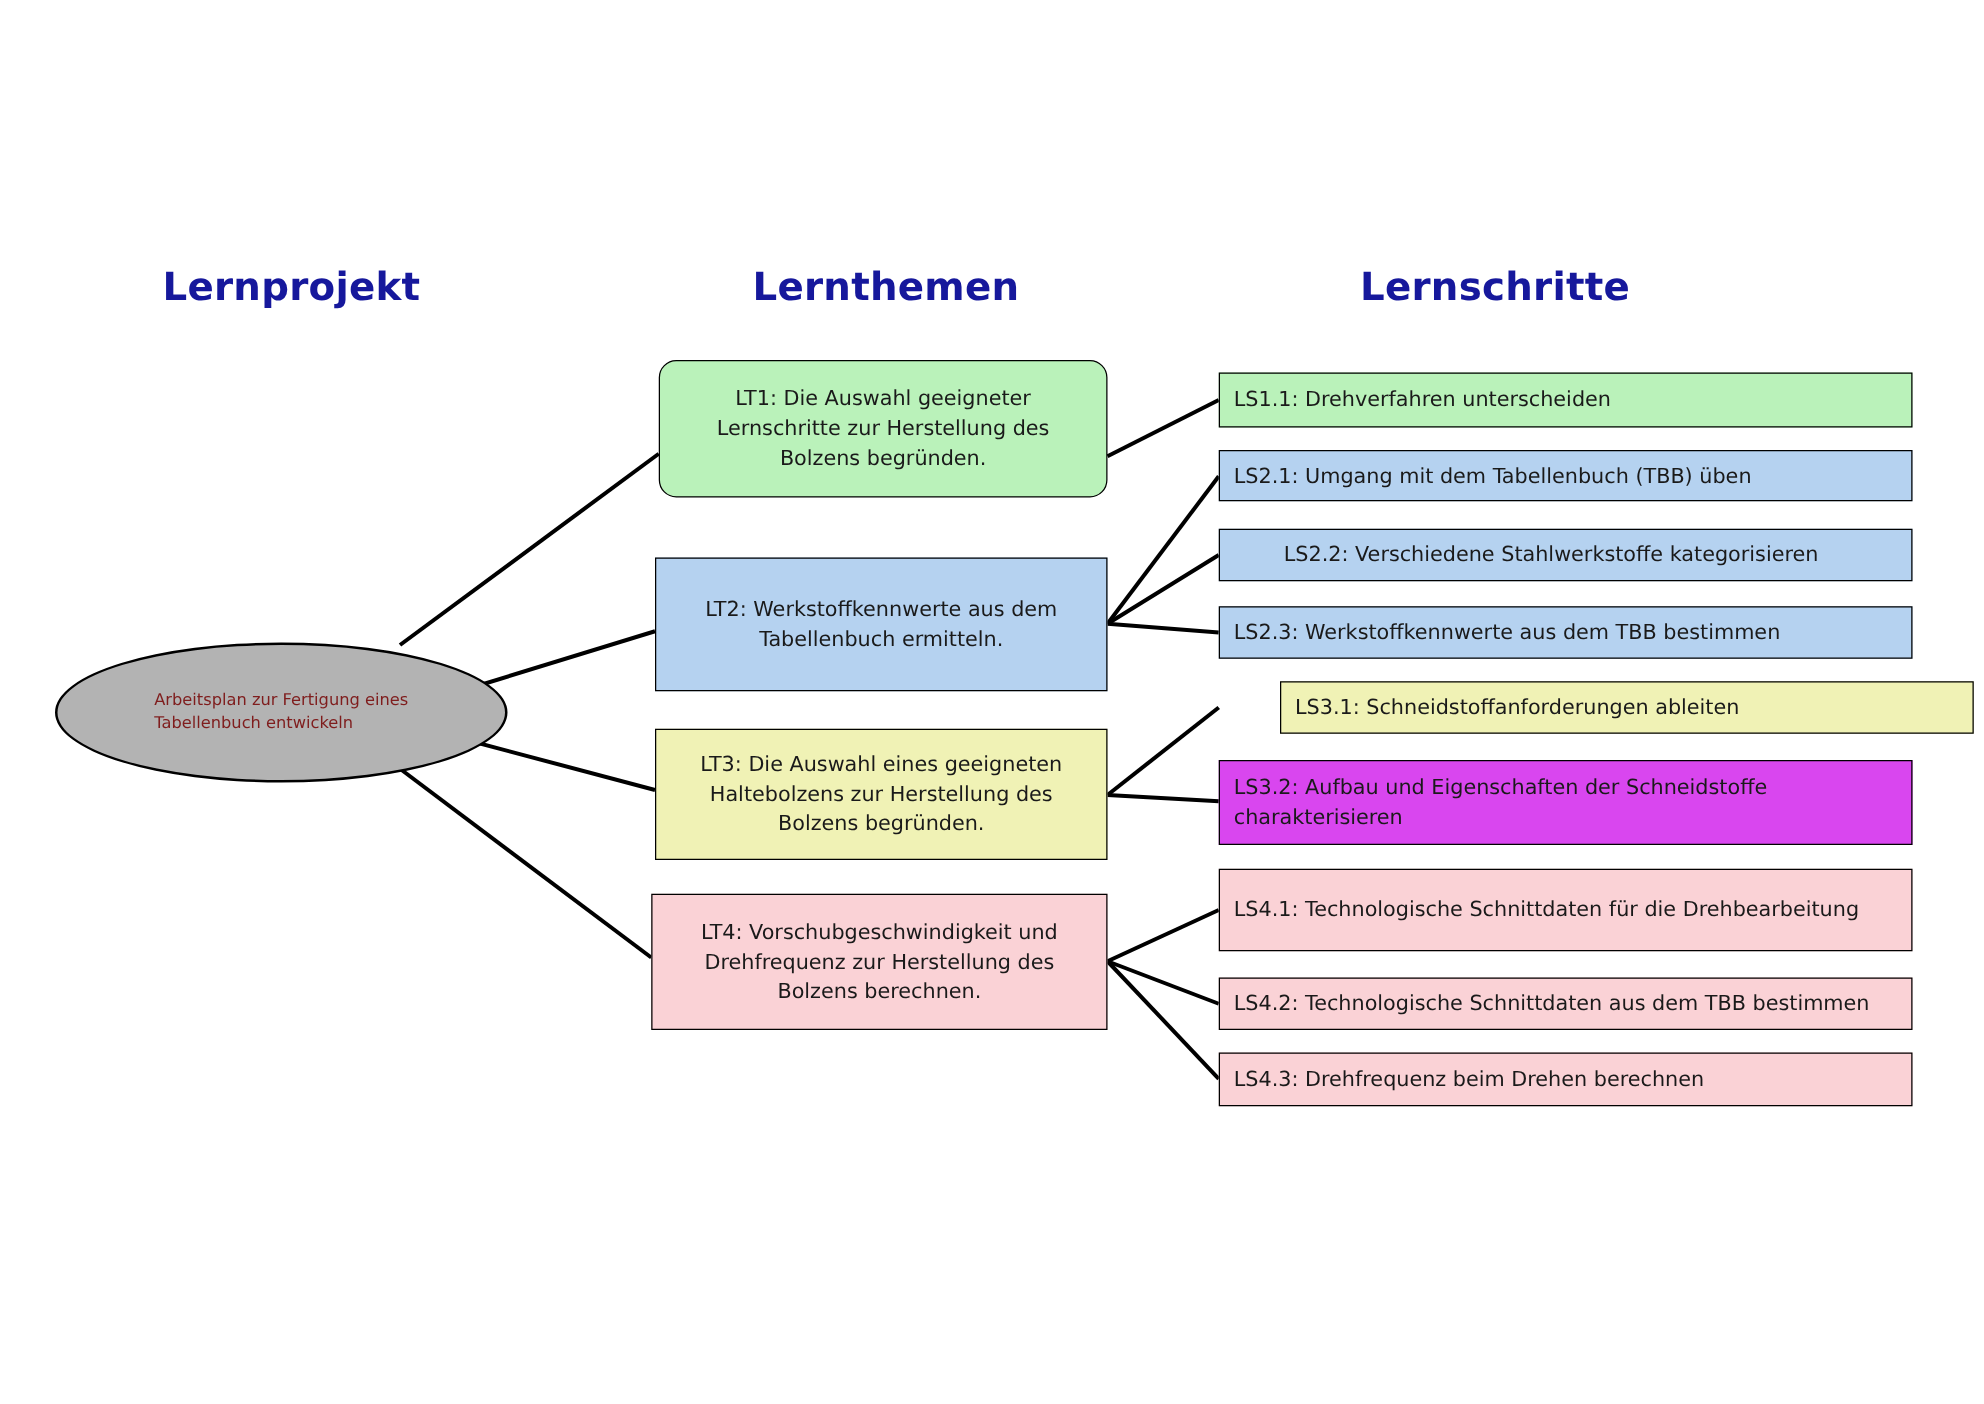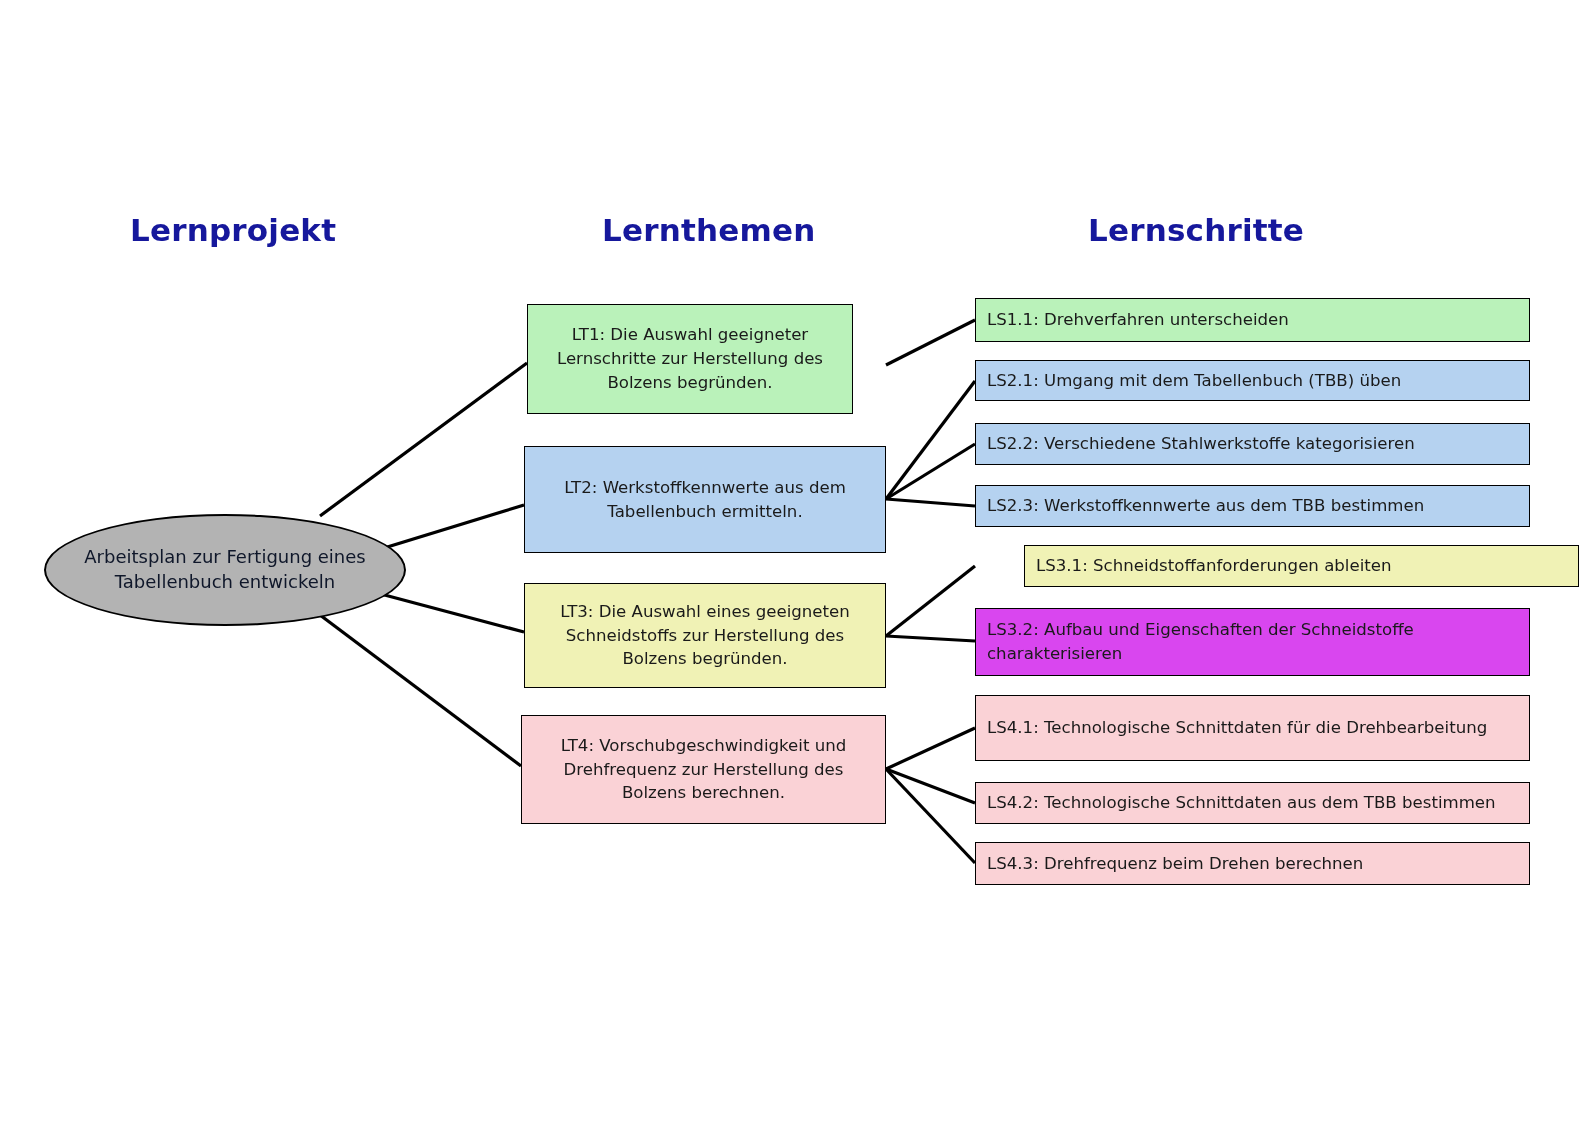--- a/index.html
+++ b/index.html
@@ -45,24 +45,24 @@
     background: #b3b3b3;
     border: 2.2px solid #000000;
     border-radius: 50% / 50%;
     display: flex;
     align-items: center;
     justify-content: center;
     box-sizing: border-box;
     z-index: 3;
   }
   .ellipse .etext {
-    text-align: center;
-    font-size: 18px;
+    text-align: left;
+    font-size: 13px;
     line-height: 1.38;
-    color: #0f172a;
+    color: #7f1d1d;
     padding: 0 18px;
   }
 
   .lt-box {
     position: absolute;
     background: #ffffff;
     border: 1.6px solid #000000;
     box-sizing: border-box;
     display: flex;
     align-items: center;
@@ -124,41 +124,41 @@
   <div class="col-head" id="head-lernschritte" style="color: rgb(22, 24, 156);">Lernschritte</div>
 
   <div class="ellipse" style="background: rgb(179, 179, 179);">
     <div class="etext">
       <span>Arbeitsplan zur Fertigung eines</span><br>
       <span>Tabellenbuch entwickeln</span>
     </div>
   </div>
 
   <div id="topics-layer">
-      <div class="lt-box" style="left: 527px; top: 304px; width: 326px; height: 110px; background: rgb(186, 242, 186);">
+      <div class="lt-box" style="left: 527px; top: 288px; width: 359px; height: 110px; background: rgb(186, 242, 186); border-radius: 14px;">
         <div class="ltext"><span>LT1: Die Auswahl geeigneter</span><br><span>Lernschritte zur Herstellung des</span><br><span>Bolzens begründen.</span></div>
       </div>
       <div class="lt-box" style="left: 524px; top: 446px; width: 362px; height: 107px; background: rgb(181, 210, 240);">
         <div class="ltext"><span>LT2: Werkstoffkennwerte aus dem</span><br><span>Tabellenbuch ermitteln.</span></div>
       </div>
       <div class="lt-box" style="left: 524px; top: 583px; width: 362px; height: 105px; background: rgb(240, 242, 181);">
-        <div class="ltext"><span>LT3: Die Auswahl eines geeigneten</span><br><span>Schneidstoffs zur Herstellung des</span><br><span>Bolzens begründen.</span></div>
+        <div class="ltext"><span>LT3: Die Auswahl eines geeigneten</span><br><span>Haltebolzens zur Herstellung des</span><br><span>Bolzens begründen.</span></div>
       </div>
       <div class="lt-box" style="left: 521px; top: 715px; width: 365px; height: 109px; background: rgb(250, 210, 214);">
         <div class="ltext"><span>LT4: Vorschubgeschwindigkeit und</span><br><span>Drehfrequenz zur Herstellung des</span><br><span>Bolzens berechnen.</span></div>
       </div>
     </div>
   <div id="steps-layer">
       <div class="ls-box" style="left: 975px; top: 298px; width: 555px; height: 44px; background: rgb(186, 242, 186);">
         <div class="lstext"><span class="l1">LS1.1: Drehverfahren unterscheiden</span></div>
       </div>
       <div class="ls-box" style="left: 975px; top: 360px; width: 555px; height: 41px; background: rgb(181, 210, 240);">
         <div class="lstext"><span class="l1">LS2.1: Umgang mit dem Tabellenbuch (TBB) üben</span></div>
       </div>
-      <div class="ls-box" style="left: 975px; top: 423px; width: 555px; height: 42px; background: rgb(181, 210, 240);">
+      <div class="ls-box" style="left: 975px; top: 423px; width: 555px; height: 42px; background: rgb(181, 210, 240); padding-left: 40px;">
         <div class="lstext"><span class="l1">LS2.2: Verschiedene Stahlwerkstoffe kategorisieren</span></div>
       </div>
       <div class="ls-box" style="left: 975px; top: 485px; width: 555px; height: 42px; background: rgb(181, 210, 240);">
         <div class="lstext"><span class="l1">LS2.3: Werkstoffkennwerte aus dem TBB bestimmen</span></div>
       </div>
       <div class="ls-box" style="left: 1024px; top: 545px; width: 555px; height: 42px; background: rgb(240, 242, 181);">
         <div class="lstext"><span class="l1">LS3.1: Schneidstoffanforderungen ableiten</span></div>
       </div>
       <div class="ls-box two-line" style="left: 975px; top: 608px; width: 555px; height: 68px; background: #d946ef;">
         <div class="lstext">

